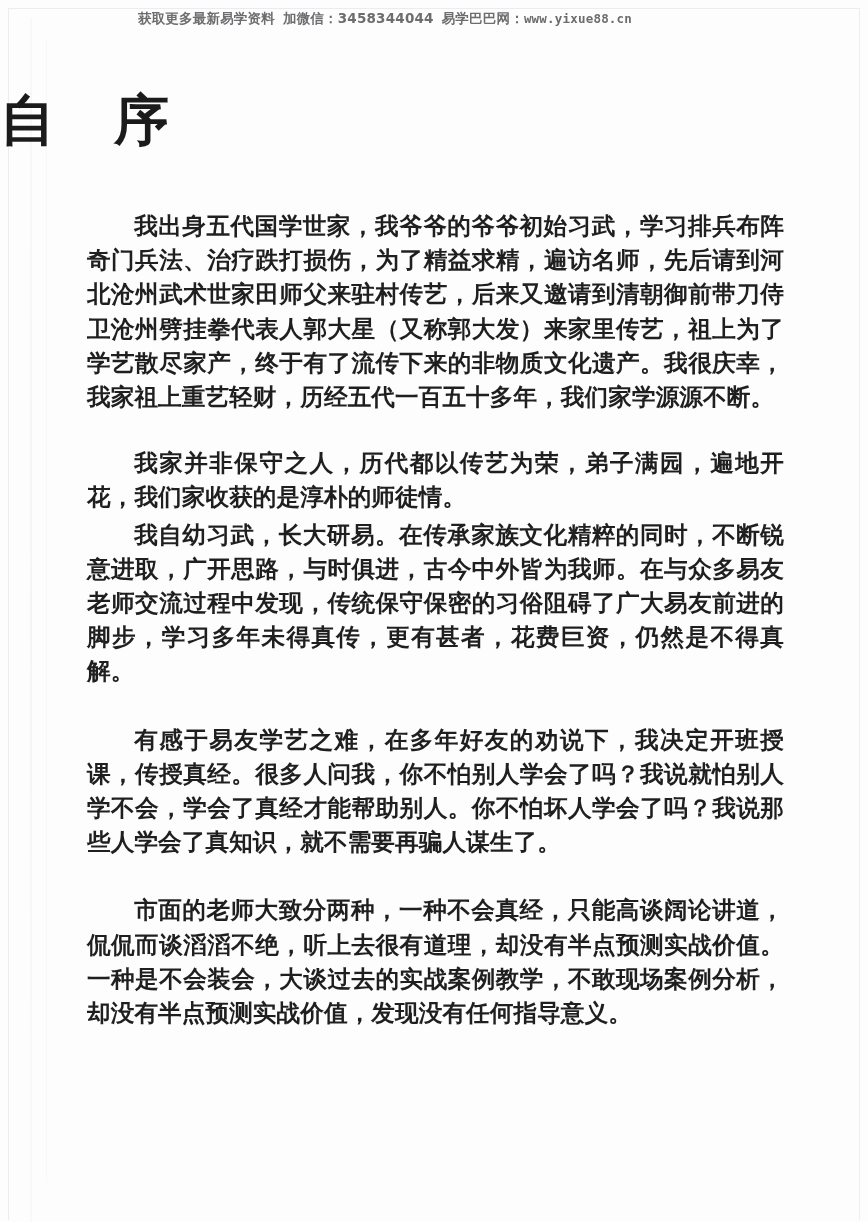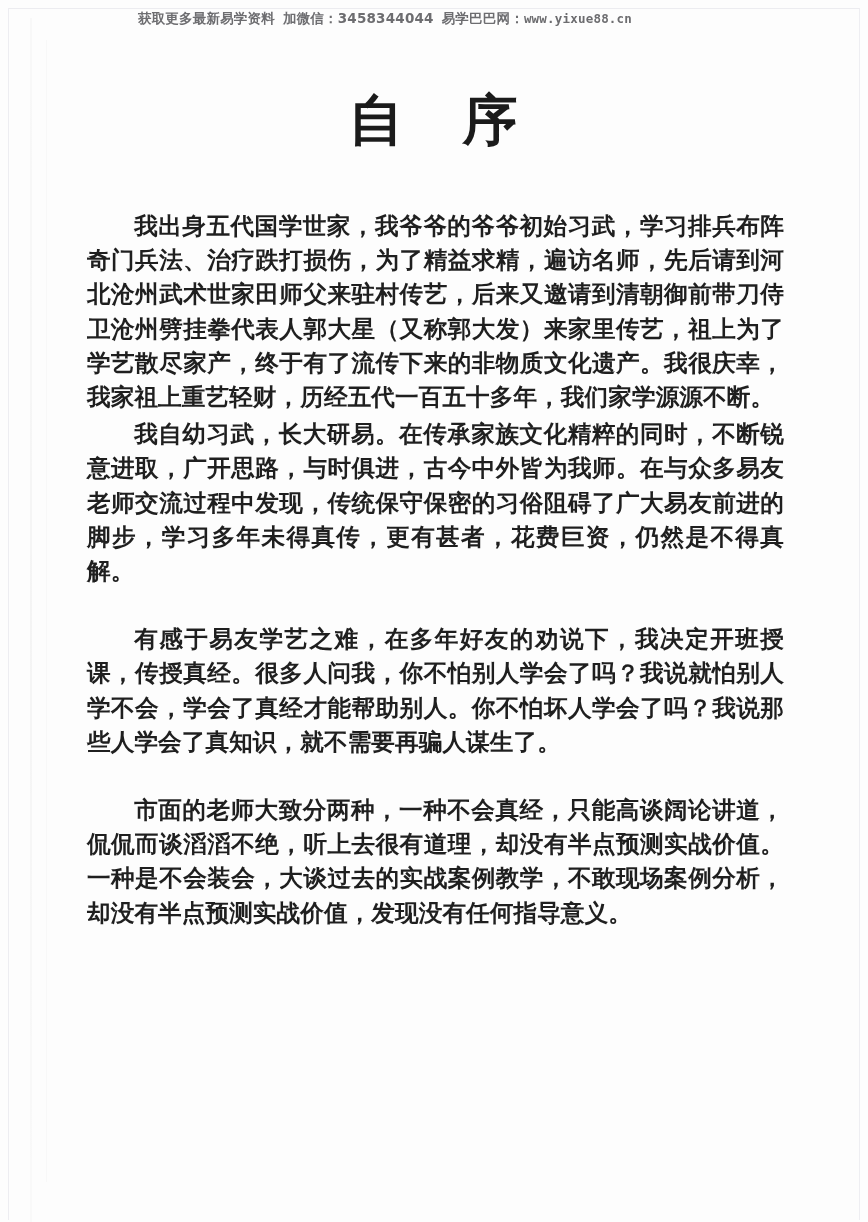--- a/index.html
+++ b/index.html
@@ -76,21 +76,20 @@
     font-size: 12.5px;
     font-weight: 700;
   }
 
   
   #doc-title {
     position: absolute;
     left: 0;
     top: 52px;
     width: 868px;
-    text-align: center;
     font-family: "DejaVu Sans", "Liberation Sans", sans-serif;
     font-size: 55px;
     font-weight: 700;
     color: #1b1b1b;
     letter-spacing: 2px;
     line-height: 1.15;
   }
 
   
   #body-column {
@@ -129,18 +128,19 @@
   <div id="scan-streak2"></div>
 
   <div id="watermark">
     <span class="wm-seg">获取更多最新易学资料</span><span class="wm-gap"></span><span class="wm-seg">加微信：3458344044</span><span class="wm-gap"></span><span class="wm-seg">易学巴巴网：</span><span class="wm-url">www.yixue88.cn</span>
   </div>
 
   <h1 id="doc-title">自　序</h1>
 
   <div id="body-column">
     <p class="para gap-sm">我出身五代国学世家，我爷爷的爷爷初始习武，学习排兵布阵奇门兵法、治疗跌打损伤，为了精益求精，遍访名师，先后请到河北沧州武术世家田师父来驻村传艺，后来又邀请到清朝御前带刀侍卫沧州劈挂拳代表人郭大星（又称郭大发）来家里传艺，祖上为了学艺散尽家产，终于有了流传下来的非物质文化遗产。我很庆幸，我家祖上重艺轻财，历经五代一百五十多年，我们家学源源不断。</p>
+    <p class="para gap-md">我家并非保守之人，历代都以传艺为荣，弟子满园，遍地开花，我们家收获的是淳朴的师徒情。</p>
     <p class="para gap-sm">我自幼习武，长大研易。在传承家族文化精粹的同时，不断锐意进取，广开思路，与时俱进，古今中外皆为我师。在与众多易友老师交流过程中发现，传统保守保密的习俗阻碍了广大易友前进的脚步，学习多年未得真传，更有甚者，花费巨资，仍然是不得真解。</p>
     <p class="para gap-lg">有感于易友学艺之难，在多年好友的劝说下，我决定开班授课，传授真经。很多人问我，你不怕别人学会了吗？我说就怕别人学不会，学会了真经才能帮助别人。你不怕坏人学会了吗？我说那些人学会了真知识，就不需要再骗人谋生了。</p>
     <p class="para gap-lg">市面的老师大致分两种，一种不会真经，只能高谈阔论讲道，侃侃而谈滔滔不绝，听上去很有道理，却没有半点预测实战价值。一种是不会装会，大谈过去的实战案例教学，不敢现场案例分析，却没有半点预测实战价值，发现没有任何指导意义。</p>
   </div>
 
 </div>
 
 </body></html>

